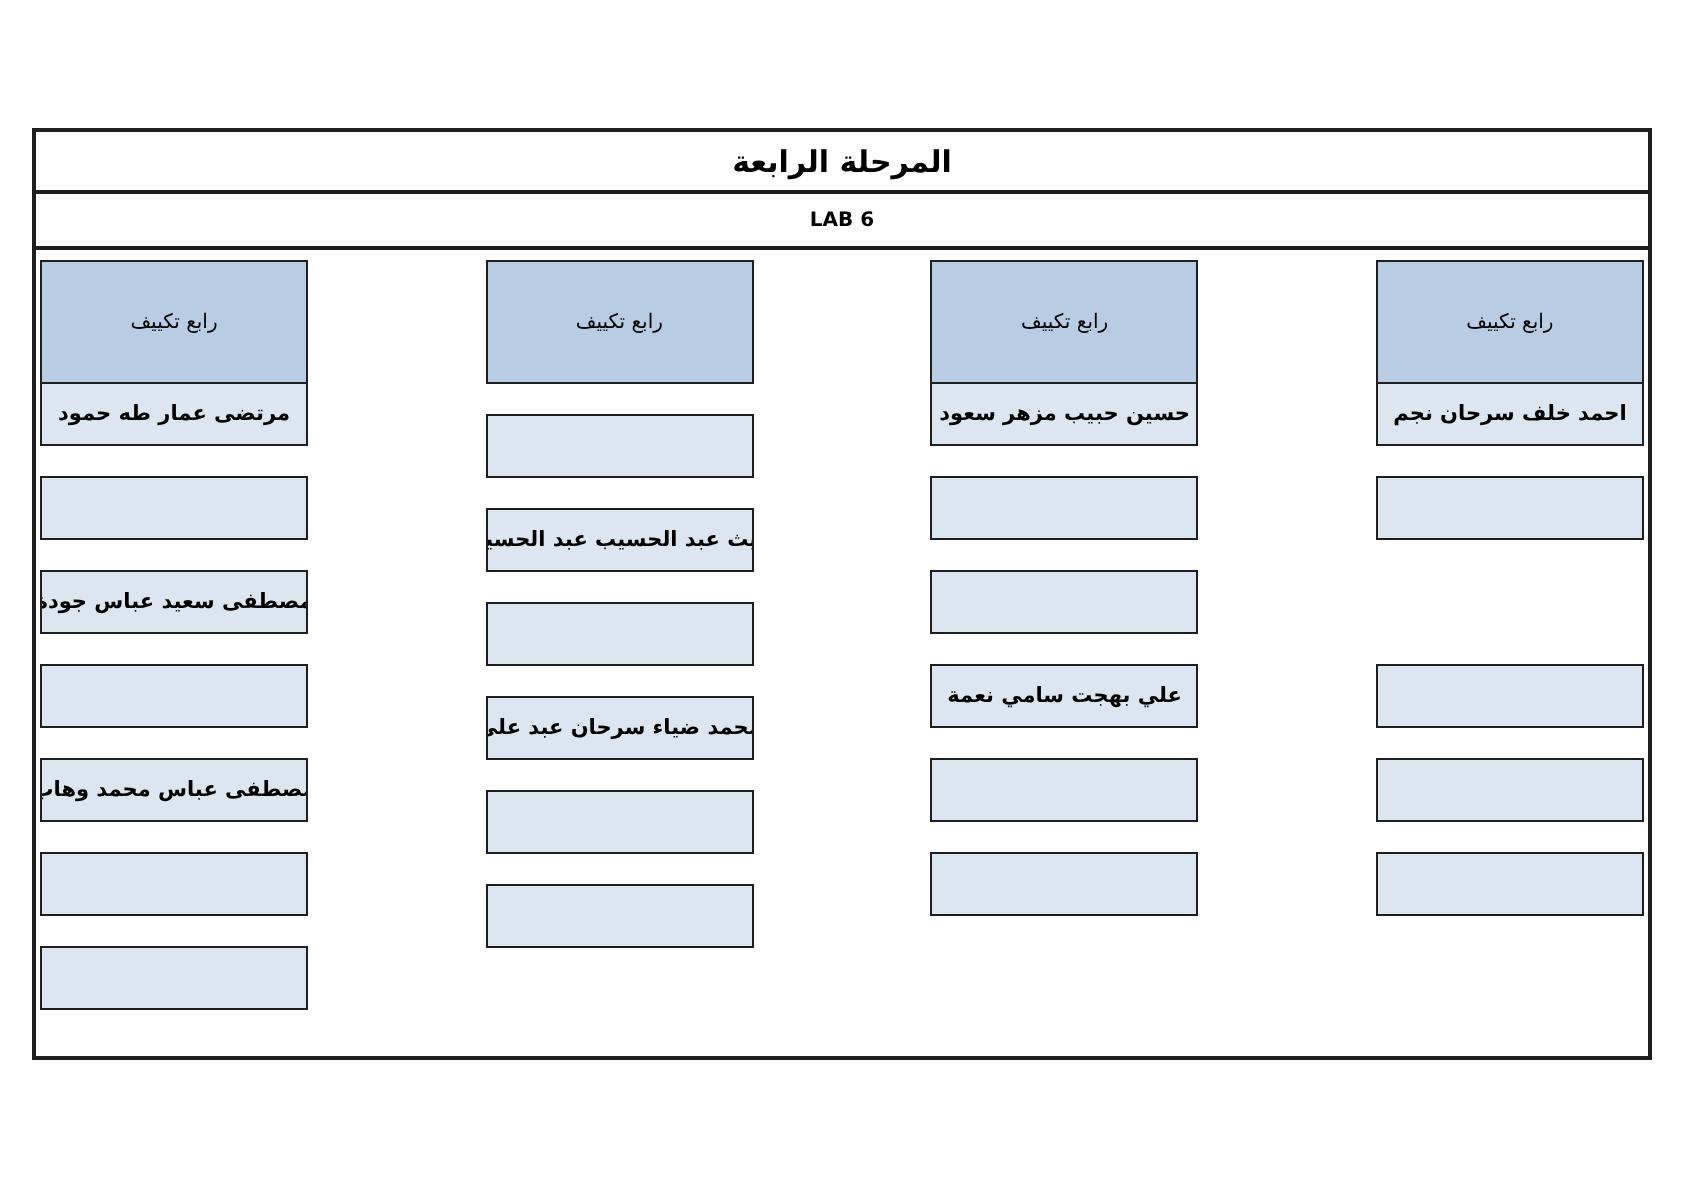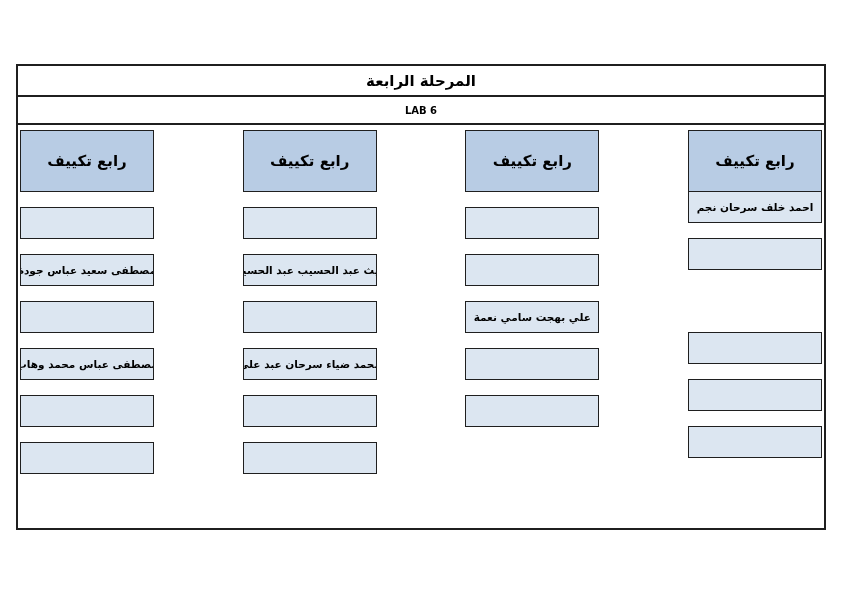--- a/index.html
+++ b/index.html
@@ -27,21 +27,21 @@
   }
   .cols{
     height:403px;display:flex;justify-content:space-between;
     padding:5px 2px 0 2px;
   }
   .column{width:134px;display:flex;flex-direction:column;}
   .hdr{
     height:62px;background:var(--header-fill);
     border:1.5px solid var(--border-color);
     display:flex;align-items:center;justify-content:center;
-    font-size:15px;font-weight:bold;direction:rtl;
+    font-size:10px;font-weight:normal;direction:rtl;
   }
   .slot{
     height:32px;margin-top:15px;background:var(--cell-fill);
     border:1.5px solid var(--border-color);
     display:flex;align-items:center;justify-content:center;
     font-size:10.5px;font-weight:bold;direction:rtl;
     white-space:nowrap;overflow:hidden;
   }
   .slot.first{margin-top:-1.5px;}
   .slot.no-box{visibility:hidden;}
@@ -50,40 +50,42 @@
 <body>
 
 <div class="sheet">
   <div class="row-title">المرحلة الرابعة</div>
   <div class="row-lab">LAB 6</div>
 
   <div class="cols">
 
     <div class="column">
       <div class="hdr">رابع تكييف</div>
+      <div class="slot first">مرتضى عمار طه حمود</div>
       <div class="slot"></div>
       <div class="slot">مصطفى سعيد عباس جودة</div>
       <div class="slot"></div>
       <div class="slot">مصطفى عباس محمد وهاب</div>
       <div class="slot"></div>
       <div class="slot"></div>
     </div>
 
     <div class="column">
       <div class="hdr">رابع تكييف</div>
       <div class="slot"></div>
       <div class="slot">غيث عبد الحسيب عبد الحسين</div>
       <div class="slot"></div>
       <div class="slot">محمد ضياء سرحان عبد علي</div>
       <div class="slot"></div>
       <div class="slot"></div>
     </div>
 
     <div class="column">
       <div class="hdr">رابع تكييف</div>
+      <div class="slot first">حسين حبيب مزهر سعود</div>
       <div class="slot"></div>
       <div class="slot"></div>
       <div class="slot">علي بهجت سامي نعمة</div>
       <div class="slot"></div>
       <div class="slot"></div>
     </div>
 
     <div class="column">
       <div class="hdr">رابع تكييف</div>
       <div class="slot first">احمد خلف سرحان نجم</div>

